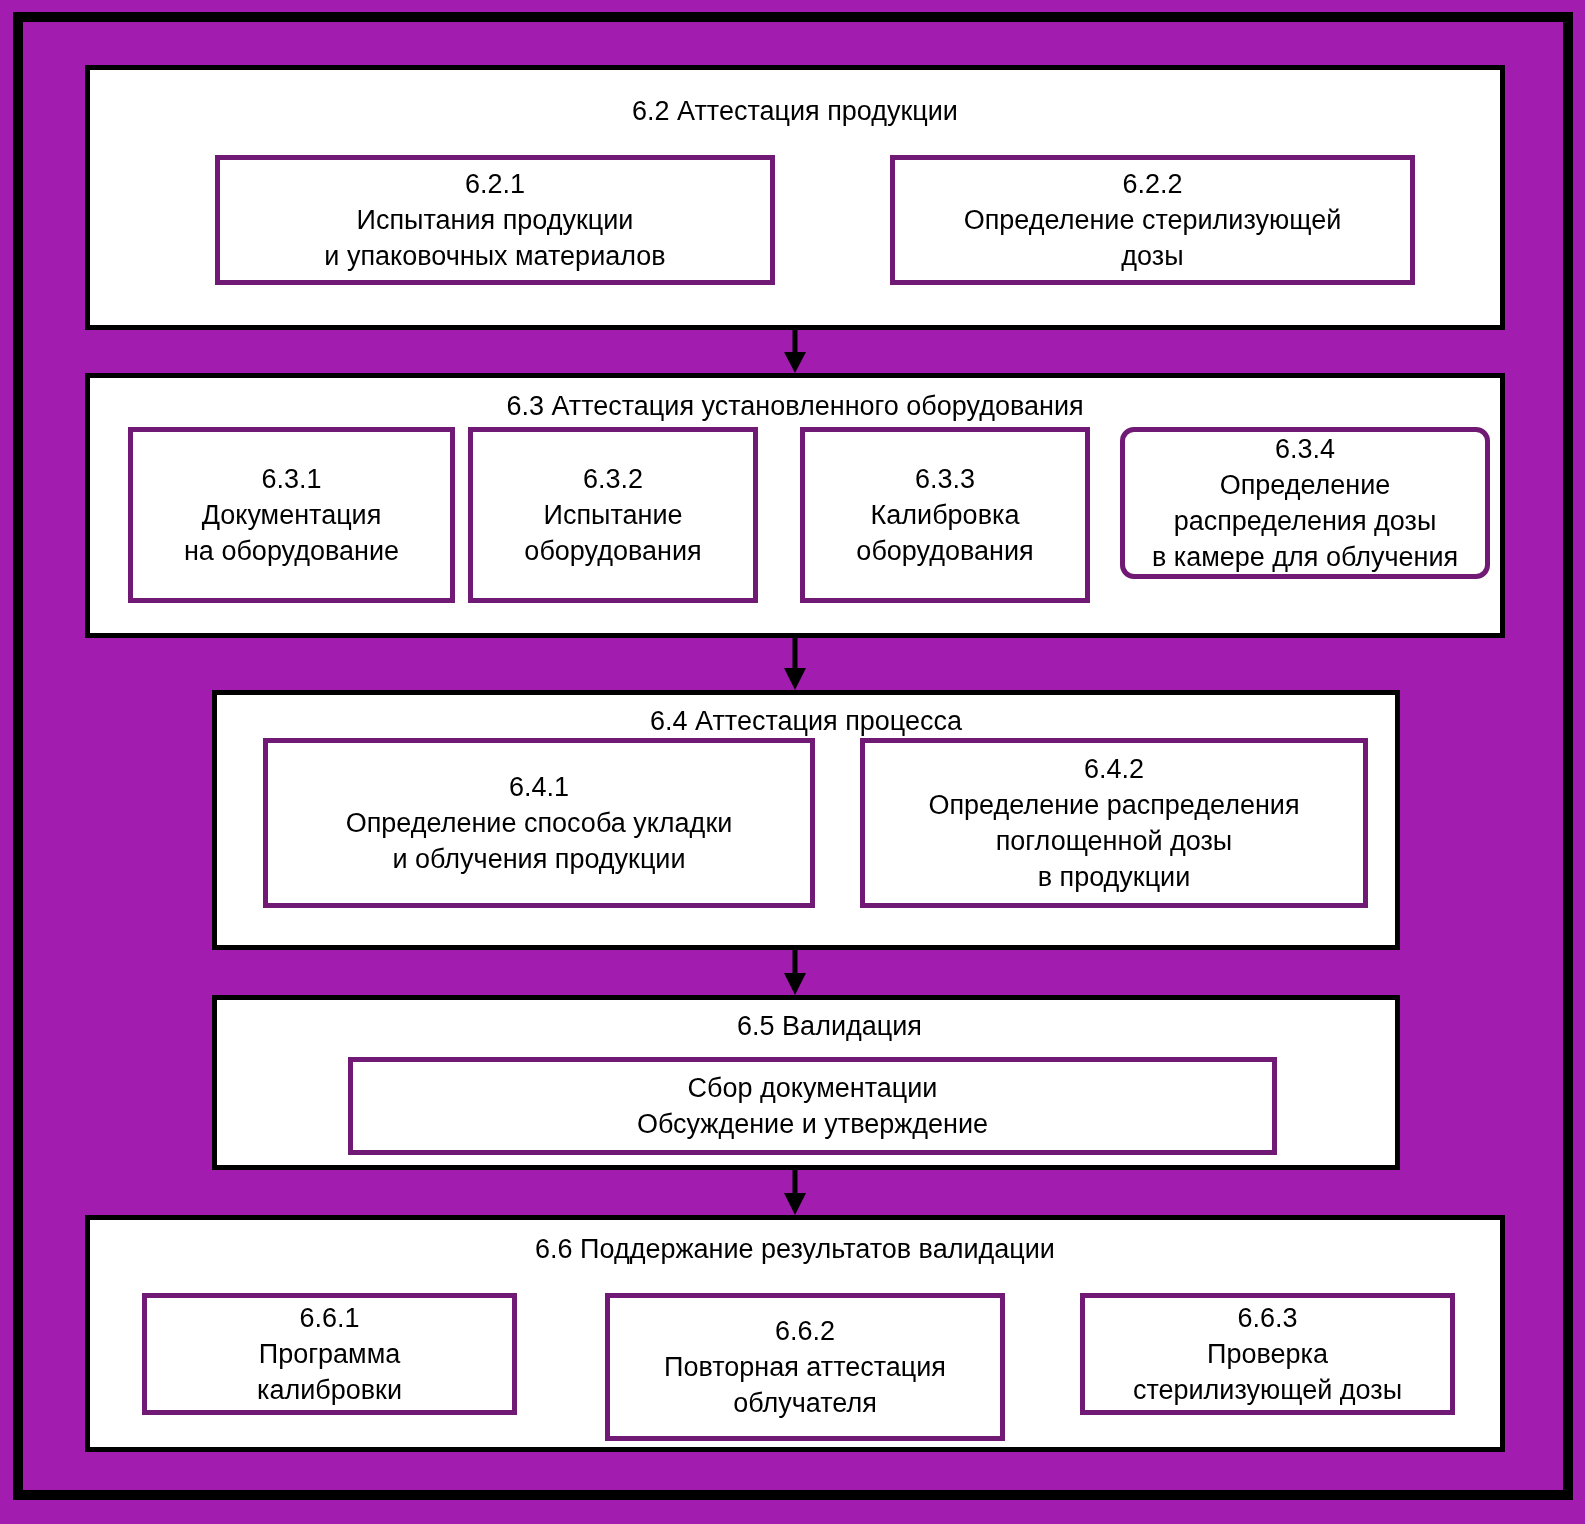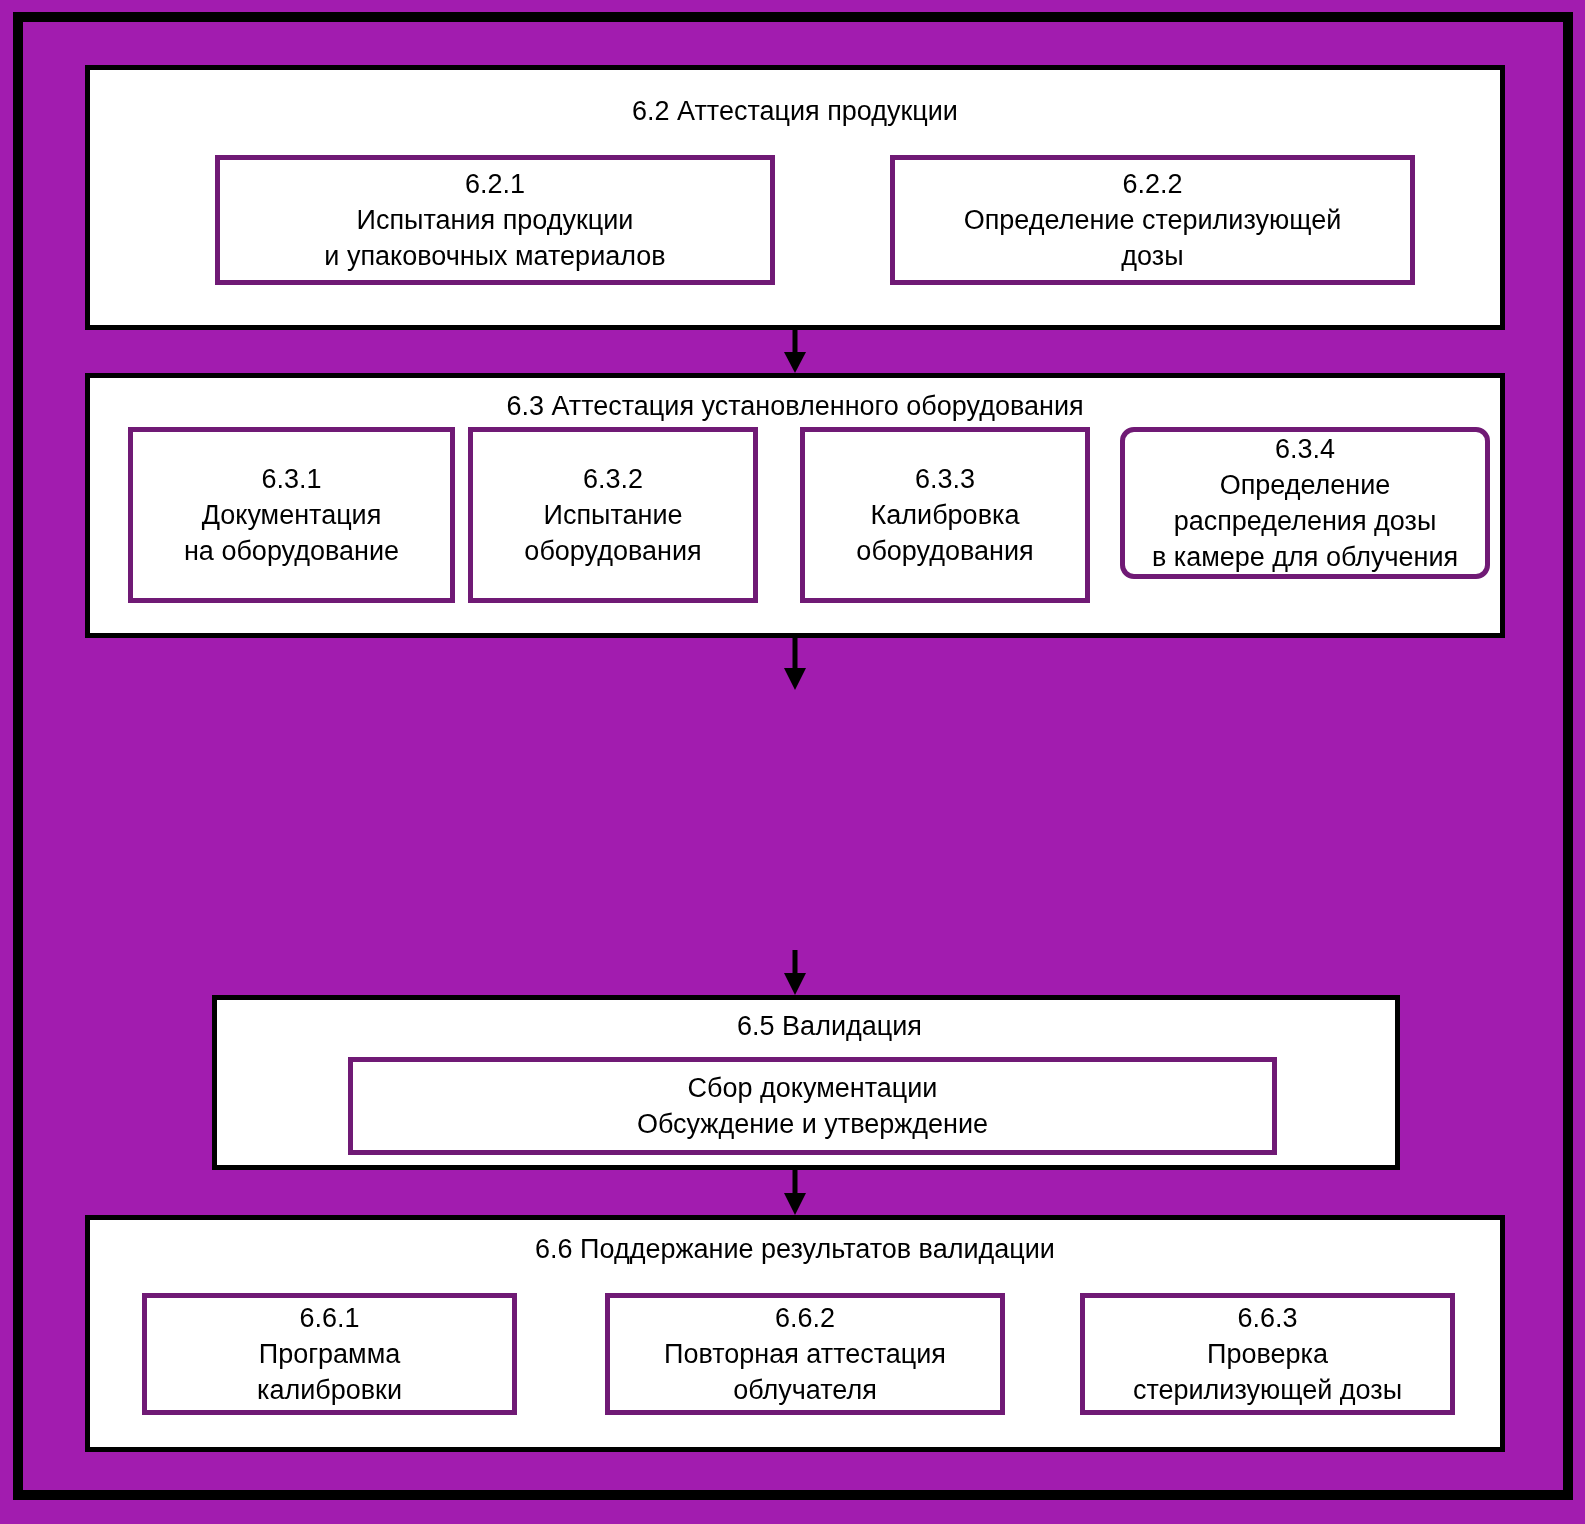--- a/index.html
+++ b/index.html
@@ -129,20 +129,36 @@
     </div>
   </div>
 
   <div class="arrow" style="left:780px; top:638px; height:52px;">
     <svg width="30" height="52" viewBox="0 0 30 52">
       <line x1="15" y1="0" x2="15" y2="32" stroke="#000" stroke-width="5"></line>
       <polygon points="4,30 26,30 15,52" fill="#000"></polygon>
     </svg>
   </div>
 
+  <div class="section" style="left:212px; top:690px; width:1188px; height:260px;">
+    <div class="section-title" style="top:10px;">6.4 Аттестация процесса</div>
+
+    <div class="node" style="left:46px; top:43px; width:552px; height:170px;">
+      <div class="node-id">6.4.1</div>
+      <div class="node-text">Определение способа укладки
+и облучения продукции</div>
+    </div>
+
+    <div class="node" style="left:643px; top:43px; width:508px; height:170px;">
+      <div class="node-id">6.4.2</div>
+      <div class="node-text">Определение распределения
+поглощенной дозы
+в продукции</div>
+    </div>
+  </div>
 
   <div class="arrow" style="left:780px; top:950px; height:45px;">
     <svg width="30" height="45" viewBox="0 0 30 45">
       <line x1="15" y1="0" x2="15" y2="25" stroke="#000" stroke-width="5"></line>
       <polygon points="4,23 26,23 15,45" fill="#000"></polygon>
     </svg>
   </div>
 
   <div class="section" style="left:212px; top:995px; width:1188px; height:175px;">
     <div class="section-title" style="top:10px;margin-left:47px;">6.5 Валидация</div>
@@ -162,21 +178,21 @@
 
   <div class="section" style="left:85px; top:1215px; width:1420px; height:237px;">
     <div class="section-title" style="top:13px;">6.6 Поддержание результатов валидации</div>
 
     <div class="node" style="left:40px; top:73px; width:375px; height:122px;margin-left:12px;">
       <div class="node-id">6.6.1</div>
       <div class="node-text">Программа
 калибровки</div>
     </div>
 
-    <div class="node" style="left:515px; top:73px; width:400px; height:122px;">
+    <div class="node" style="left:515px; top:73px; width:400px; height:148px;">
       <div class="node-id">6.6.2</div>
       <div class="node-text">Повторная аттестация
 облучателя</div>
     </div>
 
     <div class="node" style="left:990px; top:73px; width:375px; height:122px;">
       <div class="node-id">6.6.3</div>
       <div class="node-text">Проверка
 стерилизующей дозы</div>
     </div>

